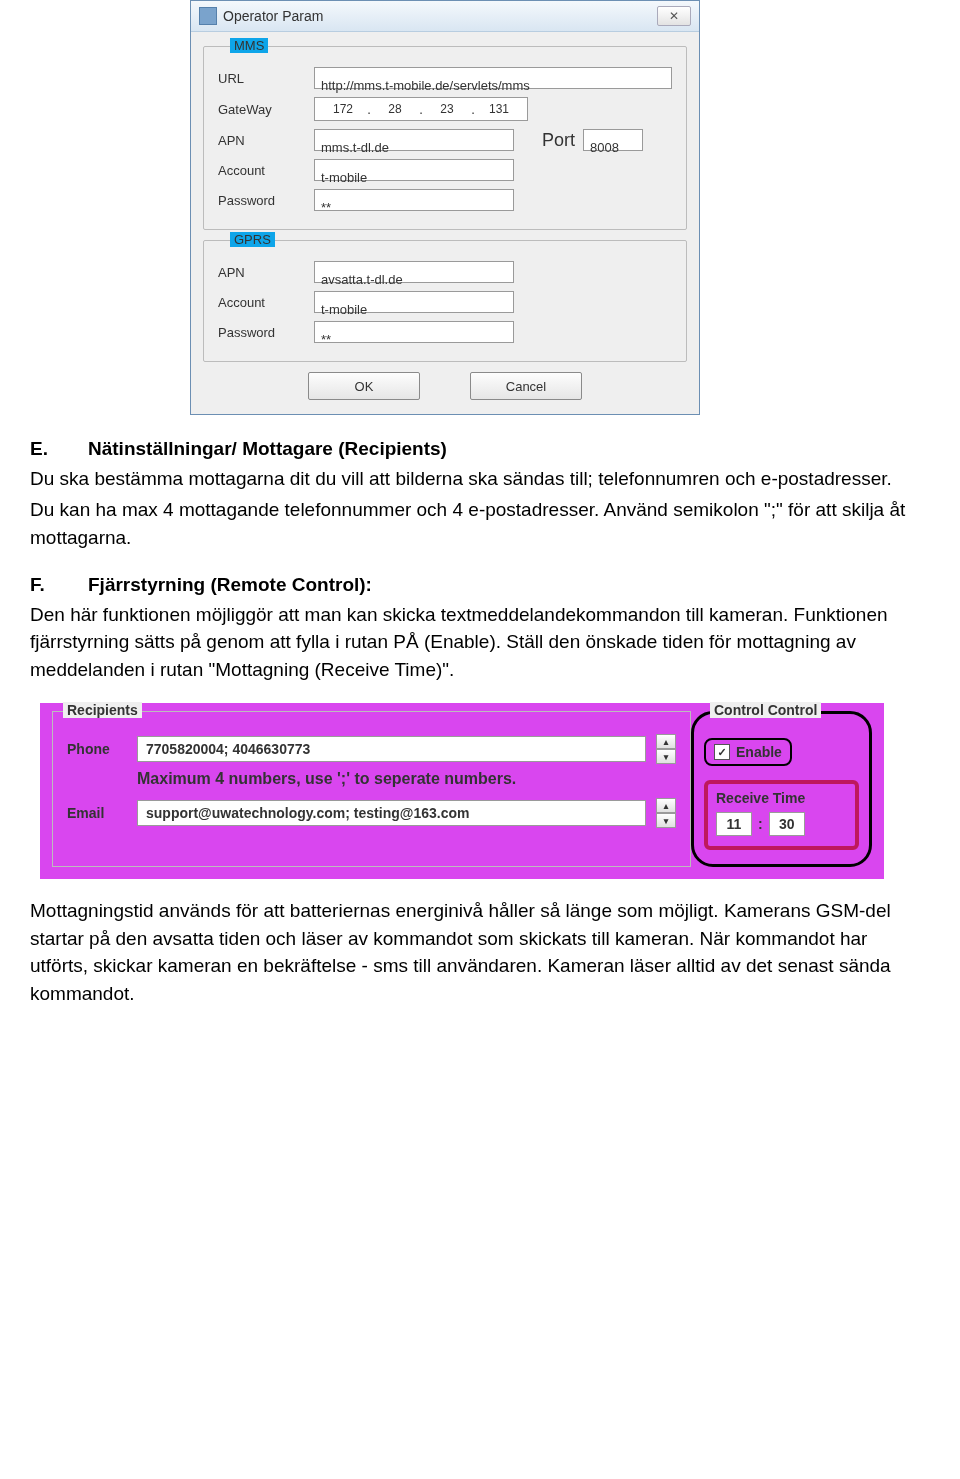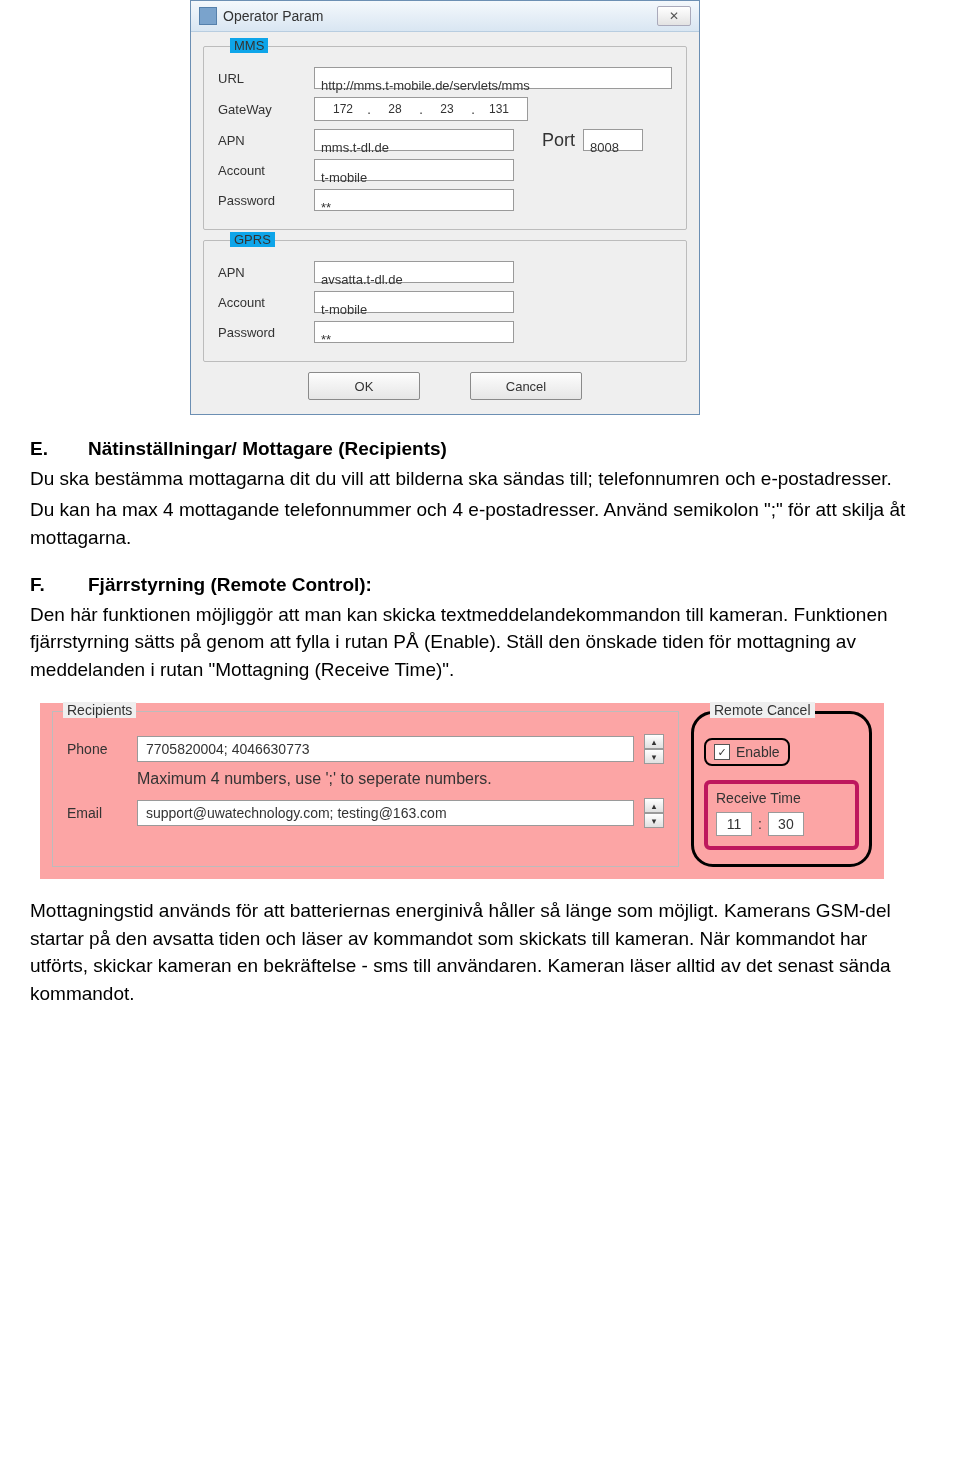--- a/index.html
+++ b/index.html
@@ -130,28 +130,28 @@
     height: 26px;
     display: flex; align-items: center; justify-content: center;
     font-size: 13px;
     border-radius: 2px;
   }
 
   
   .panel2-wrap {
     margin: 20px 0 10px 10px;
     width: 820px;
-    background: #fca5a5;
+    background: #d946ef;
     border: none;
     padding: 8px 12px 12px 12px;
     font-family: Tahoma, sans-serif;
     font-size: 14px;
     color: #333;
     display: flex;
-    gap: 12px;
+    font-weight: bold;
   }
   .recipients-box {
     flex: 1;
     border: 1px solid #bcbcbc;
     position: relative;
     padding: 16px 14px 16px 14px;
   }
   .remote-box {
     width: 155px;
     border: 3px solid #000;
@@ -382,21 +382,21 @@
               <span>▴</span>
             </div>
           <div class="sarrow">
               <span>▾</span>
             </div>
         </div>
       </div>
     </div>
 
     <div class="remote-box">
-      <span class="remote-legend">Remote Cancel</span>
+      <span class="remote-legend">Control Control</span>
 
       <div class="enable-box">
         <span class="cbx">
             <span>✓</span>
           </span>
         <span>Enable</span>
       </div>
 
       <div class="rtime-box">
         <div>Receive Time</div>

